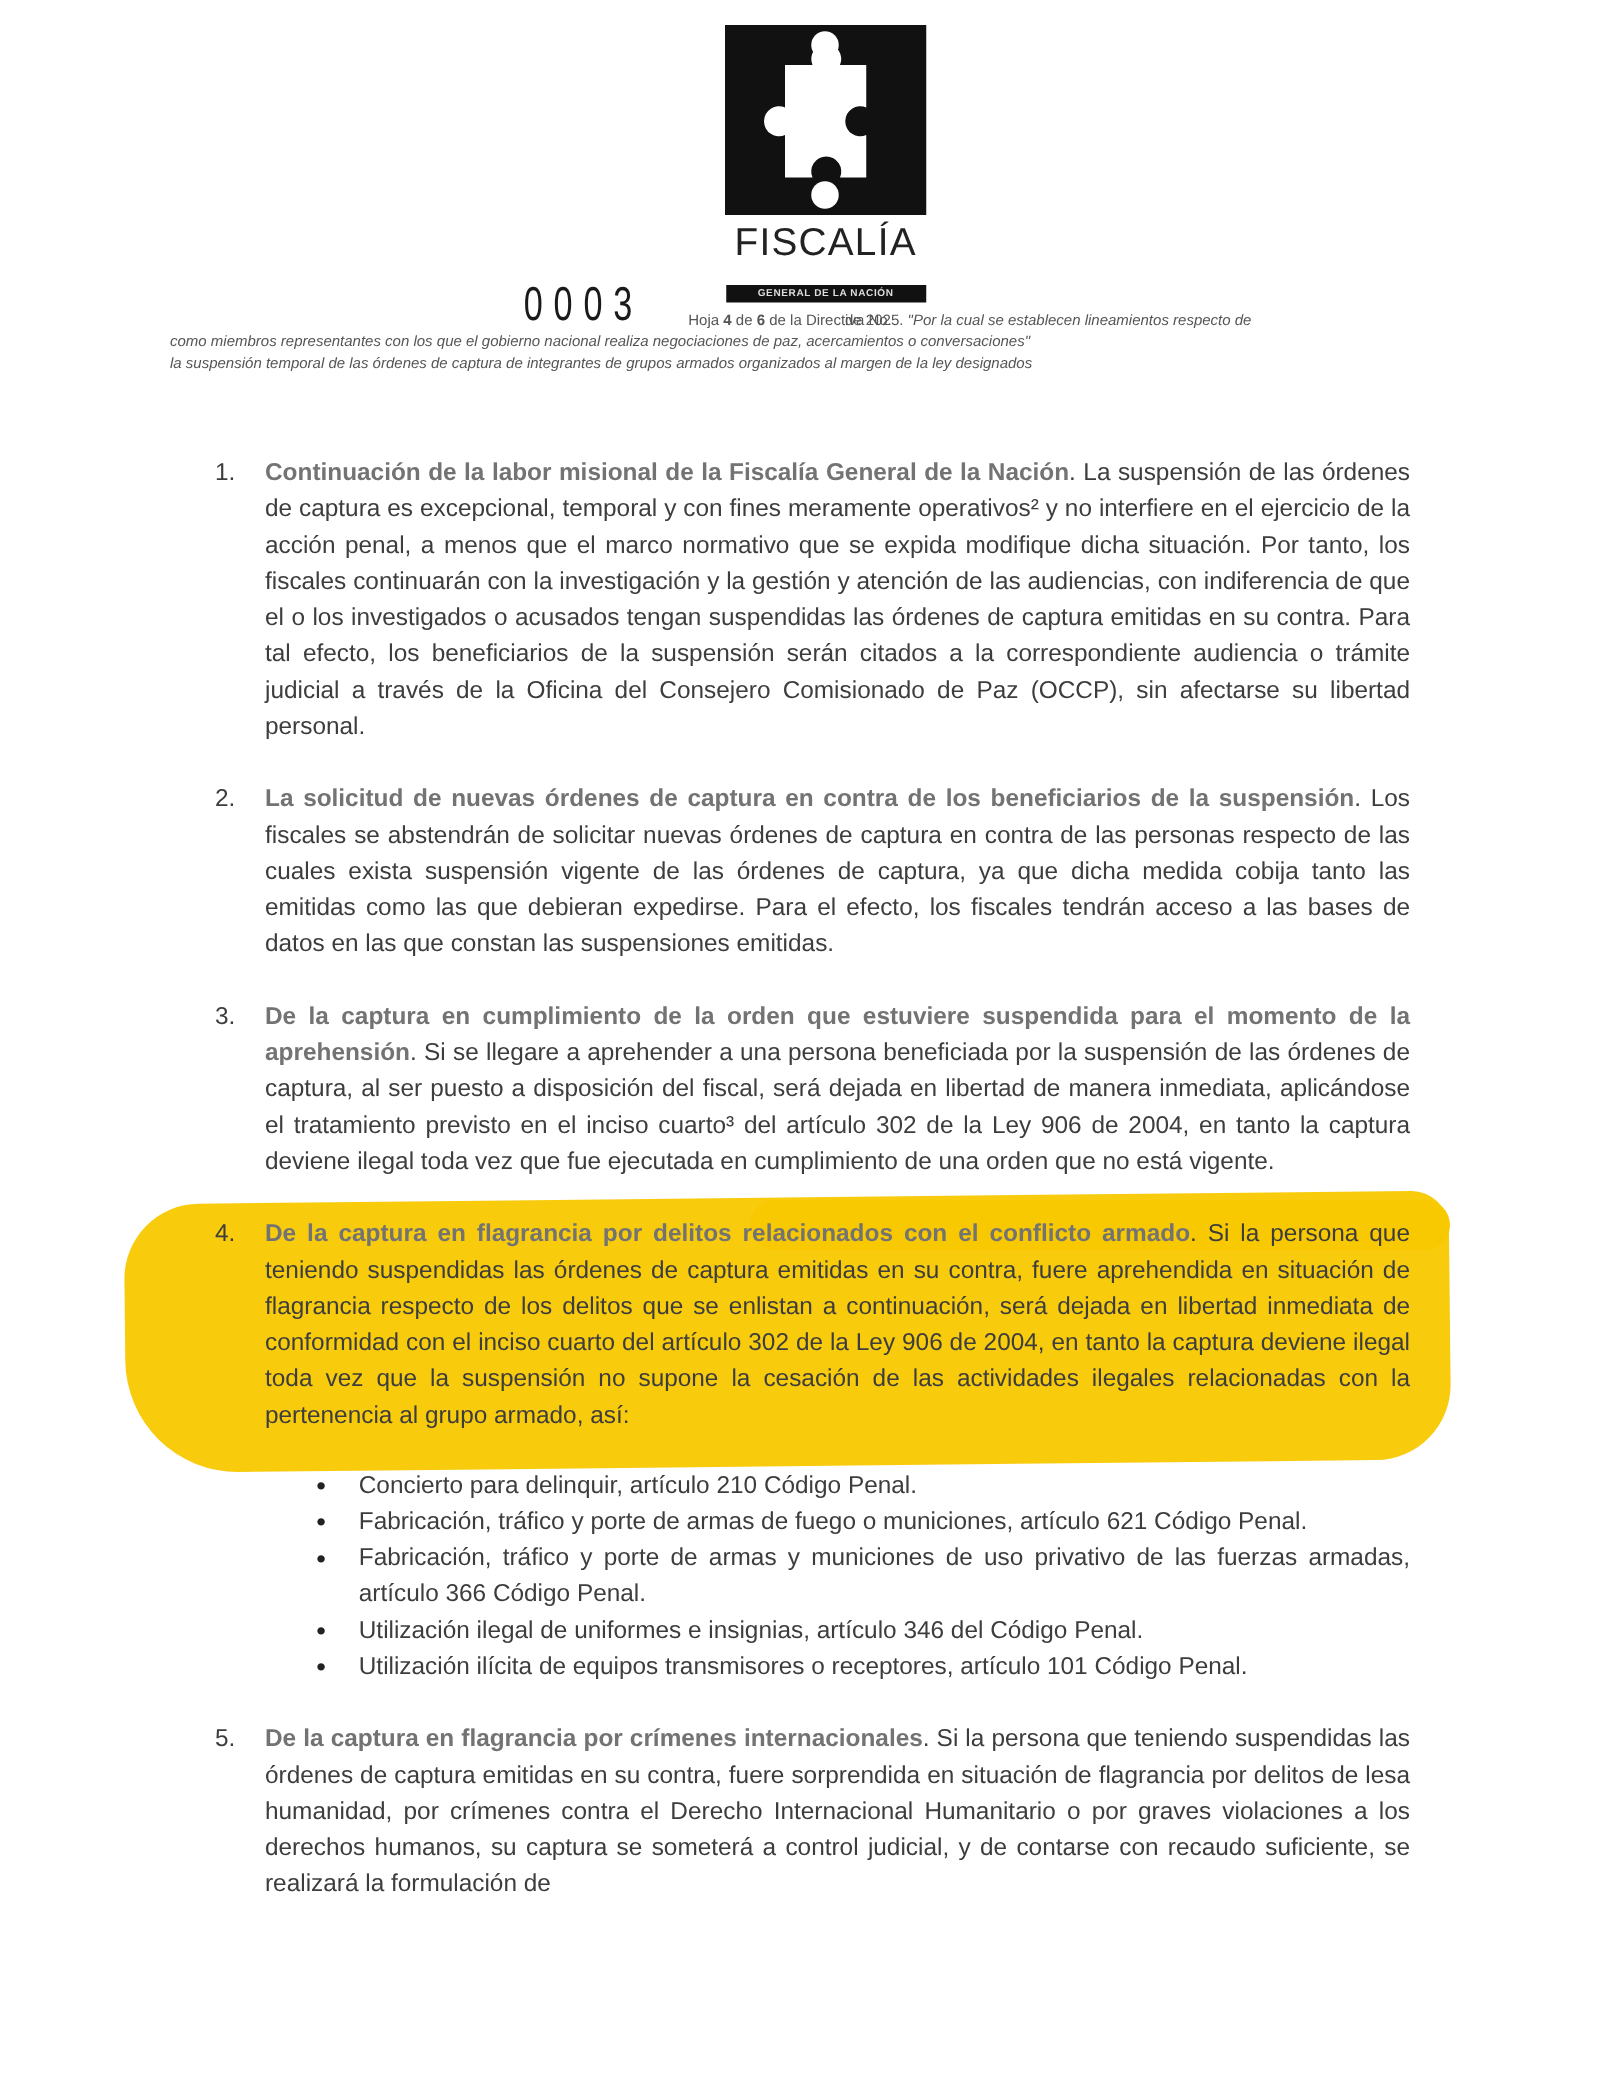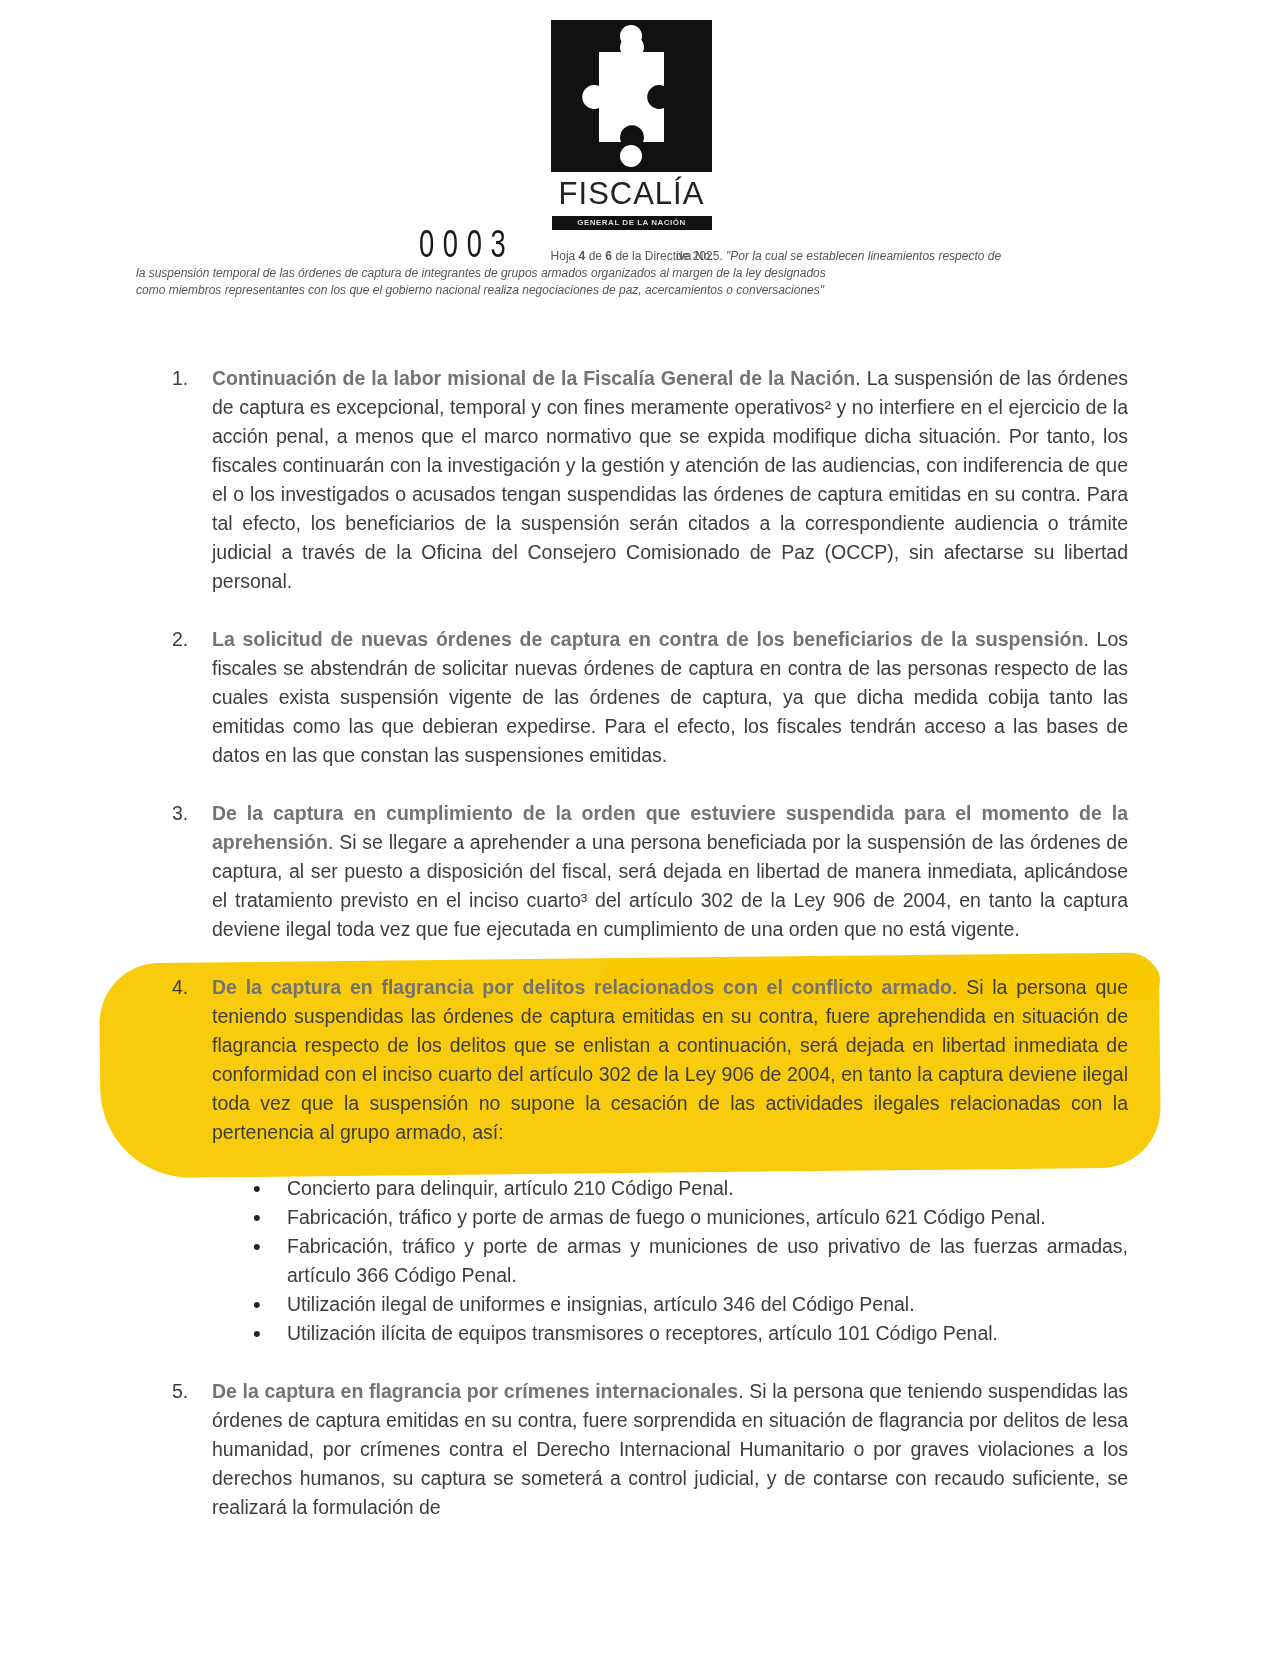--- a/index.html
+++ b/index.html
@@ -1,32 +1,32 @@
 <!DOCTYPE html>
 <html><head>
 <meta charset="utf-8">
 <style>
   html, body { margin: 0; padding: 0; }
   body {
     width: 1280px; height: 1679px; background: #ffffff; position: relative; overflow: hidden;
     font-family: "Liberation Sans", sans-serif; color: #3a3a3a;
   }
   .logo {
-    position: absolute; left: 551px; top: 20px; width: 161px;
+    position: absolute; left: 580px; top: 20px; width: 161px;
   }
   .logo-box {
     width: 161px; height: 152px; background: #111; position: relative;
   }
   .logo-box svg { position: absolute; left: 0; top: 0; }
   .logo-name {
     font-size: 31px; letter-spacing: 1px; color: #222; text-align: center; margin-top: 6px; line-height: 32px;
     font-family: "Liberation Sans", sans-serif;
   }
   .logo-sub {
-    background: #111; color: #ddd; font-size: 8px; text-align: center; margin: 6px auto 0; width: 160px;
+    background: #111; color: #ddd; font-size: 8px; text-align: center; margin: 18px auto 0; width: 160px;
     line-height: 14px; letter-spacing: 0.5px; font-weight: bold;
   }
   .header {
     position: absolute; left: 136px; top: 248px; width: 992px;
     font-size: 12px; line-height: 17px; color: #555; font-style: italic;
   }
   .header .hoja { font-style: normal; }
   .header .num {
     position: absolute; left: 283px; top: -12px; font-size: 38px; font-style: normal;
     color: #1a1a1a; letter-spacing: 12px; font-family: "Liberation Sans", sans-serif; transform: scaleX(0.72); transform-origin: left;
@@ -69,22 +69,22 @@
 </div>
 
 <div class="header">
   <div class="line1">
     <span class="hoja">
       <span>Hoja</span> <b>4</b> <span>de</span> <b>6</b> <span>de la Directiva No.</span>
     </span>
     <span class="num">0003</span>
     <span class="year"><span style="font-style:normal">de 2025.</span> <span>"Por la cual se establecen lineamientos respecto de</span></span>
   </div>
+  <div>como miembros representantes con los que el gobierno nacional realiza negociaciones de paz, acercamientos o conversaciones"</div>
   <div>la suspensión temporal de las órdenes de captura de integrantes de grupos armados organizados al margen de la ley designados</div>
-  <div>como miembros representantes con los que el gobierno nacional realiza negociaciones de paz, acercamientos o conversaciones"</div>
 </div>
 
 <div class="highlight"></div>
 <div class="highlight-top"></div>
 
 <div class="items">
   <div class="item">
     <span class="n">1.</span>
     <b>Continuación de la labor misional de la Fiscalía General de la Nación</b><span>. La suspensión de las órdenes de captura es excepcional, temporal y con fines meramente operativos² y no interfiere en el ejercicio de la acción penal, a menos que el marco normativo que se expida modifique dicha situación. Por tanto, los fiscales continuarán con la investigación y la gestión y atención de las audiencias, con indiferencia de que el o los investigados o acusados tengan suspendidas las órdenes de captura emitidas en su contra. Para tal efecto, los beneficiarios de la suspensión serán citados a la correspondiente audiencia o trámite judicial a través de la Oficina del Consejero Comisionado de Paz (OCCP), sin afectarse su libertad personal.</span>
   </div>

